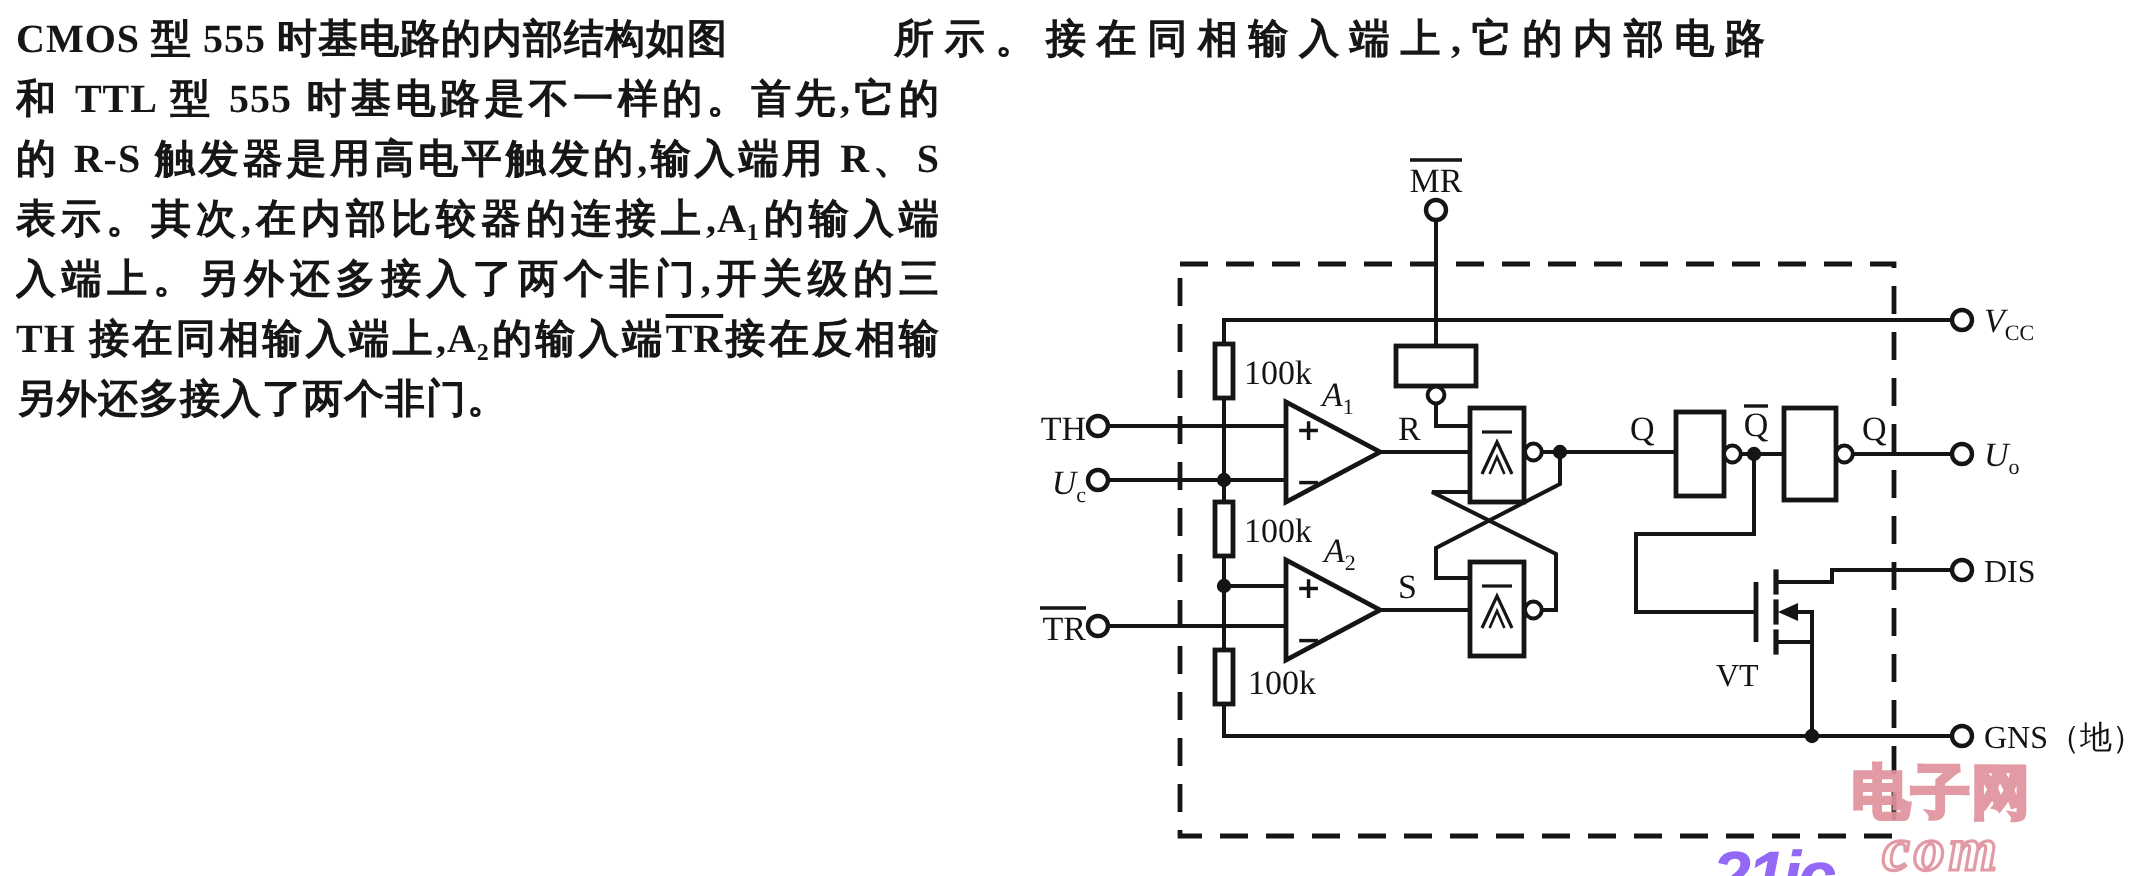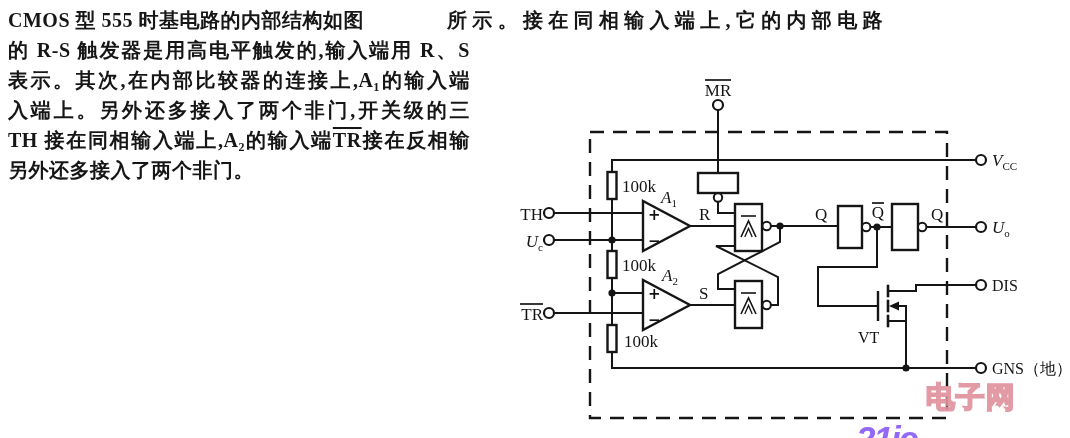--- a/index.html
+++ b/index.html
@@ -43,20 +43,21 @@
     color:rgba(255,255,255,0.05);-webkit-text-stroke:1.8px #e0929d;}
   #wm-suffix{font-family:"Liberation Serif","DejaVu Serif",serif;font-weight:bold;
     font-style:italic;font-size:31px;line-height:26px;letter-spacing:2px;
     color:rgba(255,255,255,0.05);-webkit-text-stroke:1.6px #e0929d;}
 </style>
 </head>
 <body>
 
 <div id="leftcol" class="textcol">
   <div class="tline">CMOS 型 555 时基电路的内部结构如图</div>
+  <div class="tline just">和 TTL 型 555 时基电路是不一样的。首先,它的</div>
   <div class="tline just">的 R-S 触发器是用高电平触发的,输入端用 R、S</div>
   <div class="tline just">表示。其次,在内部比较器的连接上,A₁的输入端</div>
   <div class="tline just">入端上。另外还多接入了两个非门,开关级的三</div>
   <div class="tline just"><span>TH 接在同相输入端上,A₂的输入端</span><span class="ovl">TR</span><span>接在反相输</span></div>
   <div class="tline">另外还多接入了两个非门。</div>
 </div>
 
 <div id="rightcol" class="textcol">
   <div class="tline just">所示。接在同相输入端上,它的内部电路</div>
 </div>
@@ -192,14 +193,15 @@
     <text class="lbl" x="878" y="218" text-anchor="middle">Q</text>
     <line class="ol" x1="872" y1="203" x2="884" y2="203"></line>
     <text class="lbl" x="931" y="220">Q</text>
   </g>
 </svg>
 
 <div id="watermark">
   <span id="wm-brand">21ic.</span>
   <span id="wm-right">
     <span id="wm-cjk">电子网</span>
+    <span id="wm-suffix">com</span>
   </span>
 </div>
 
 </body></html>

